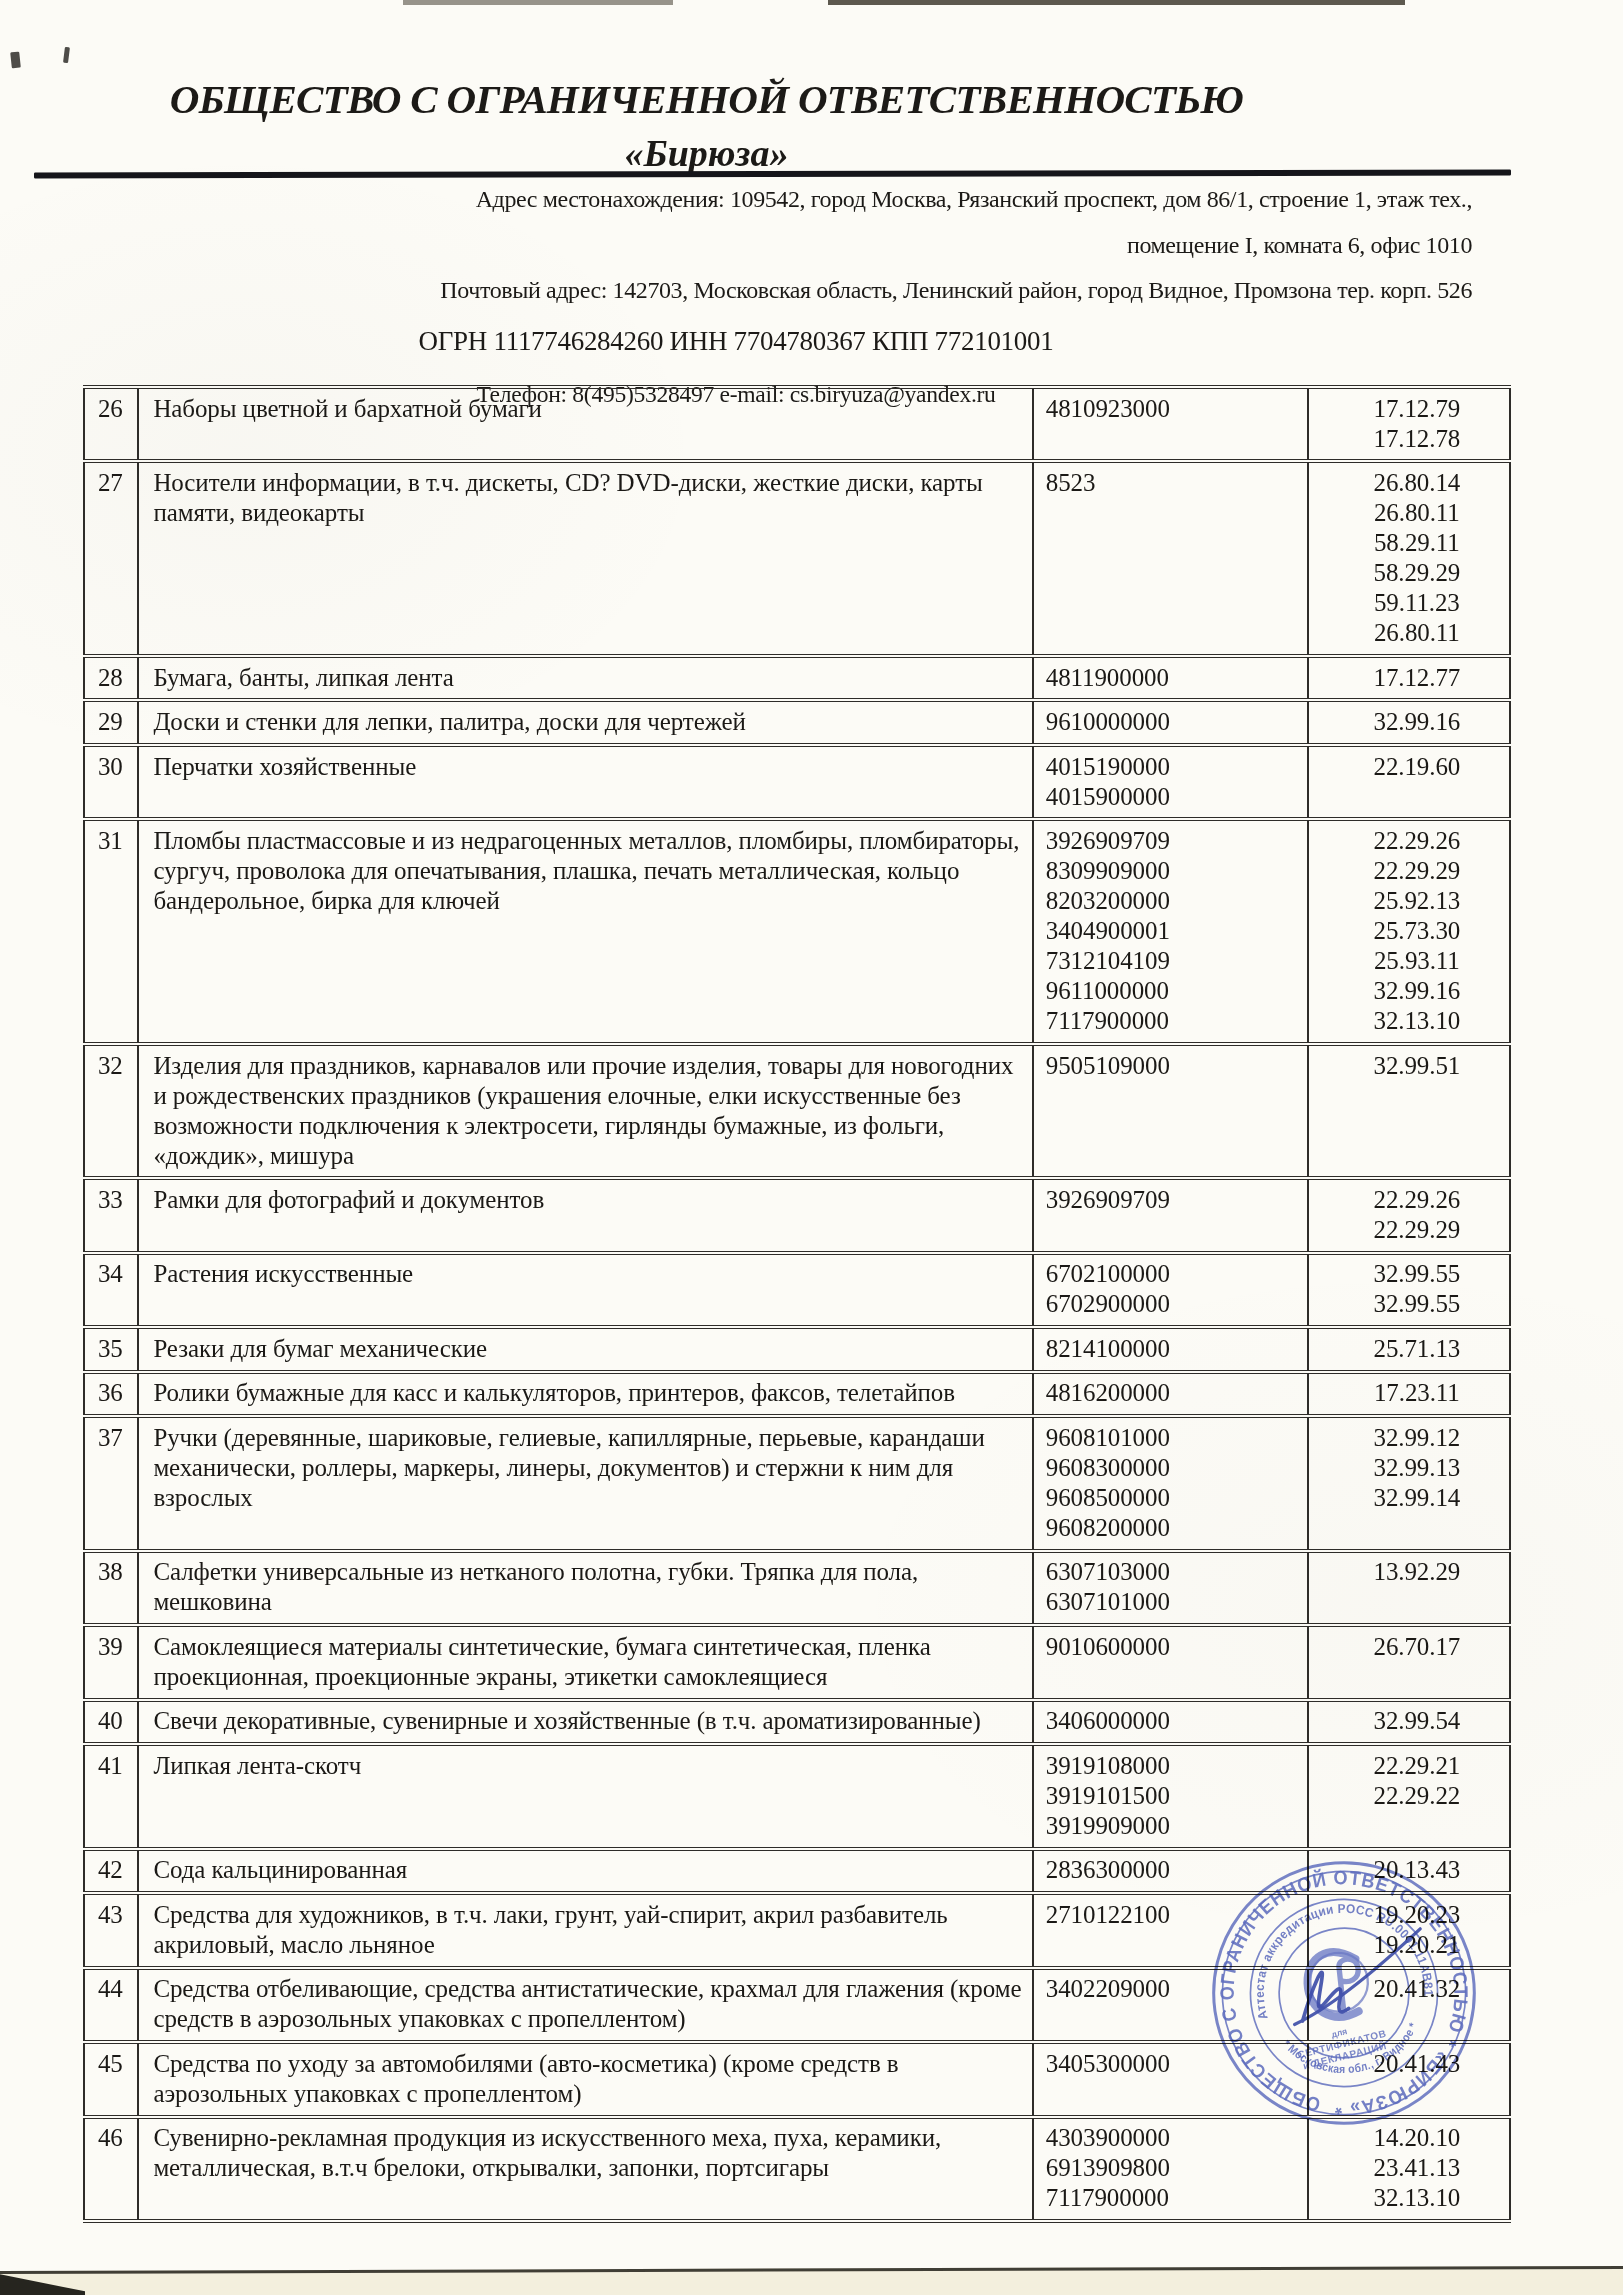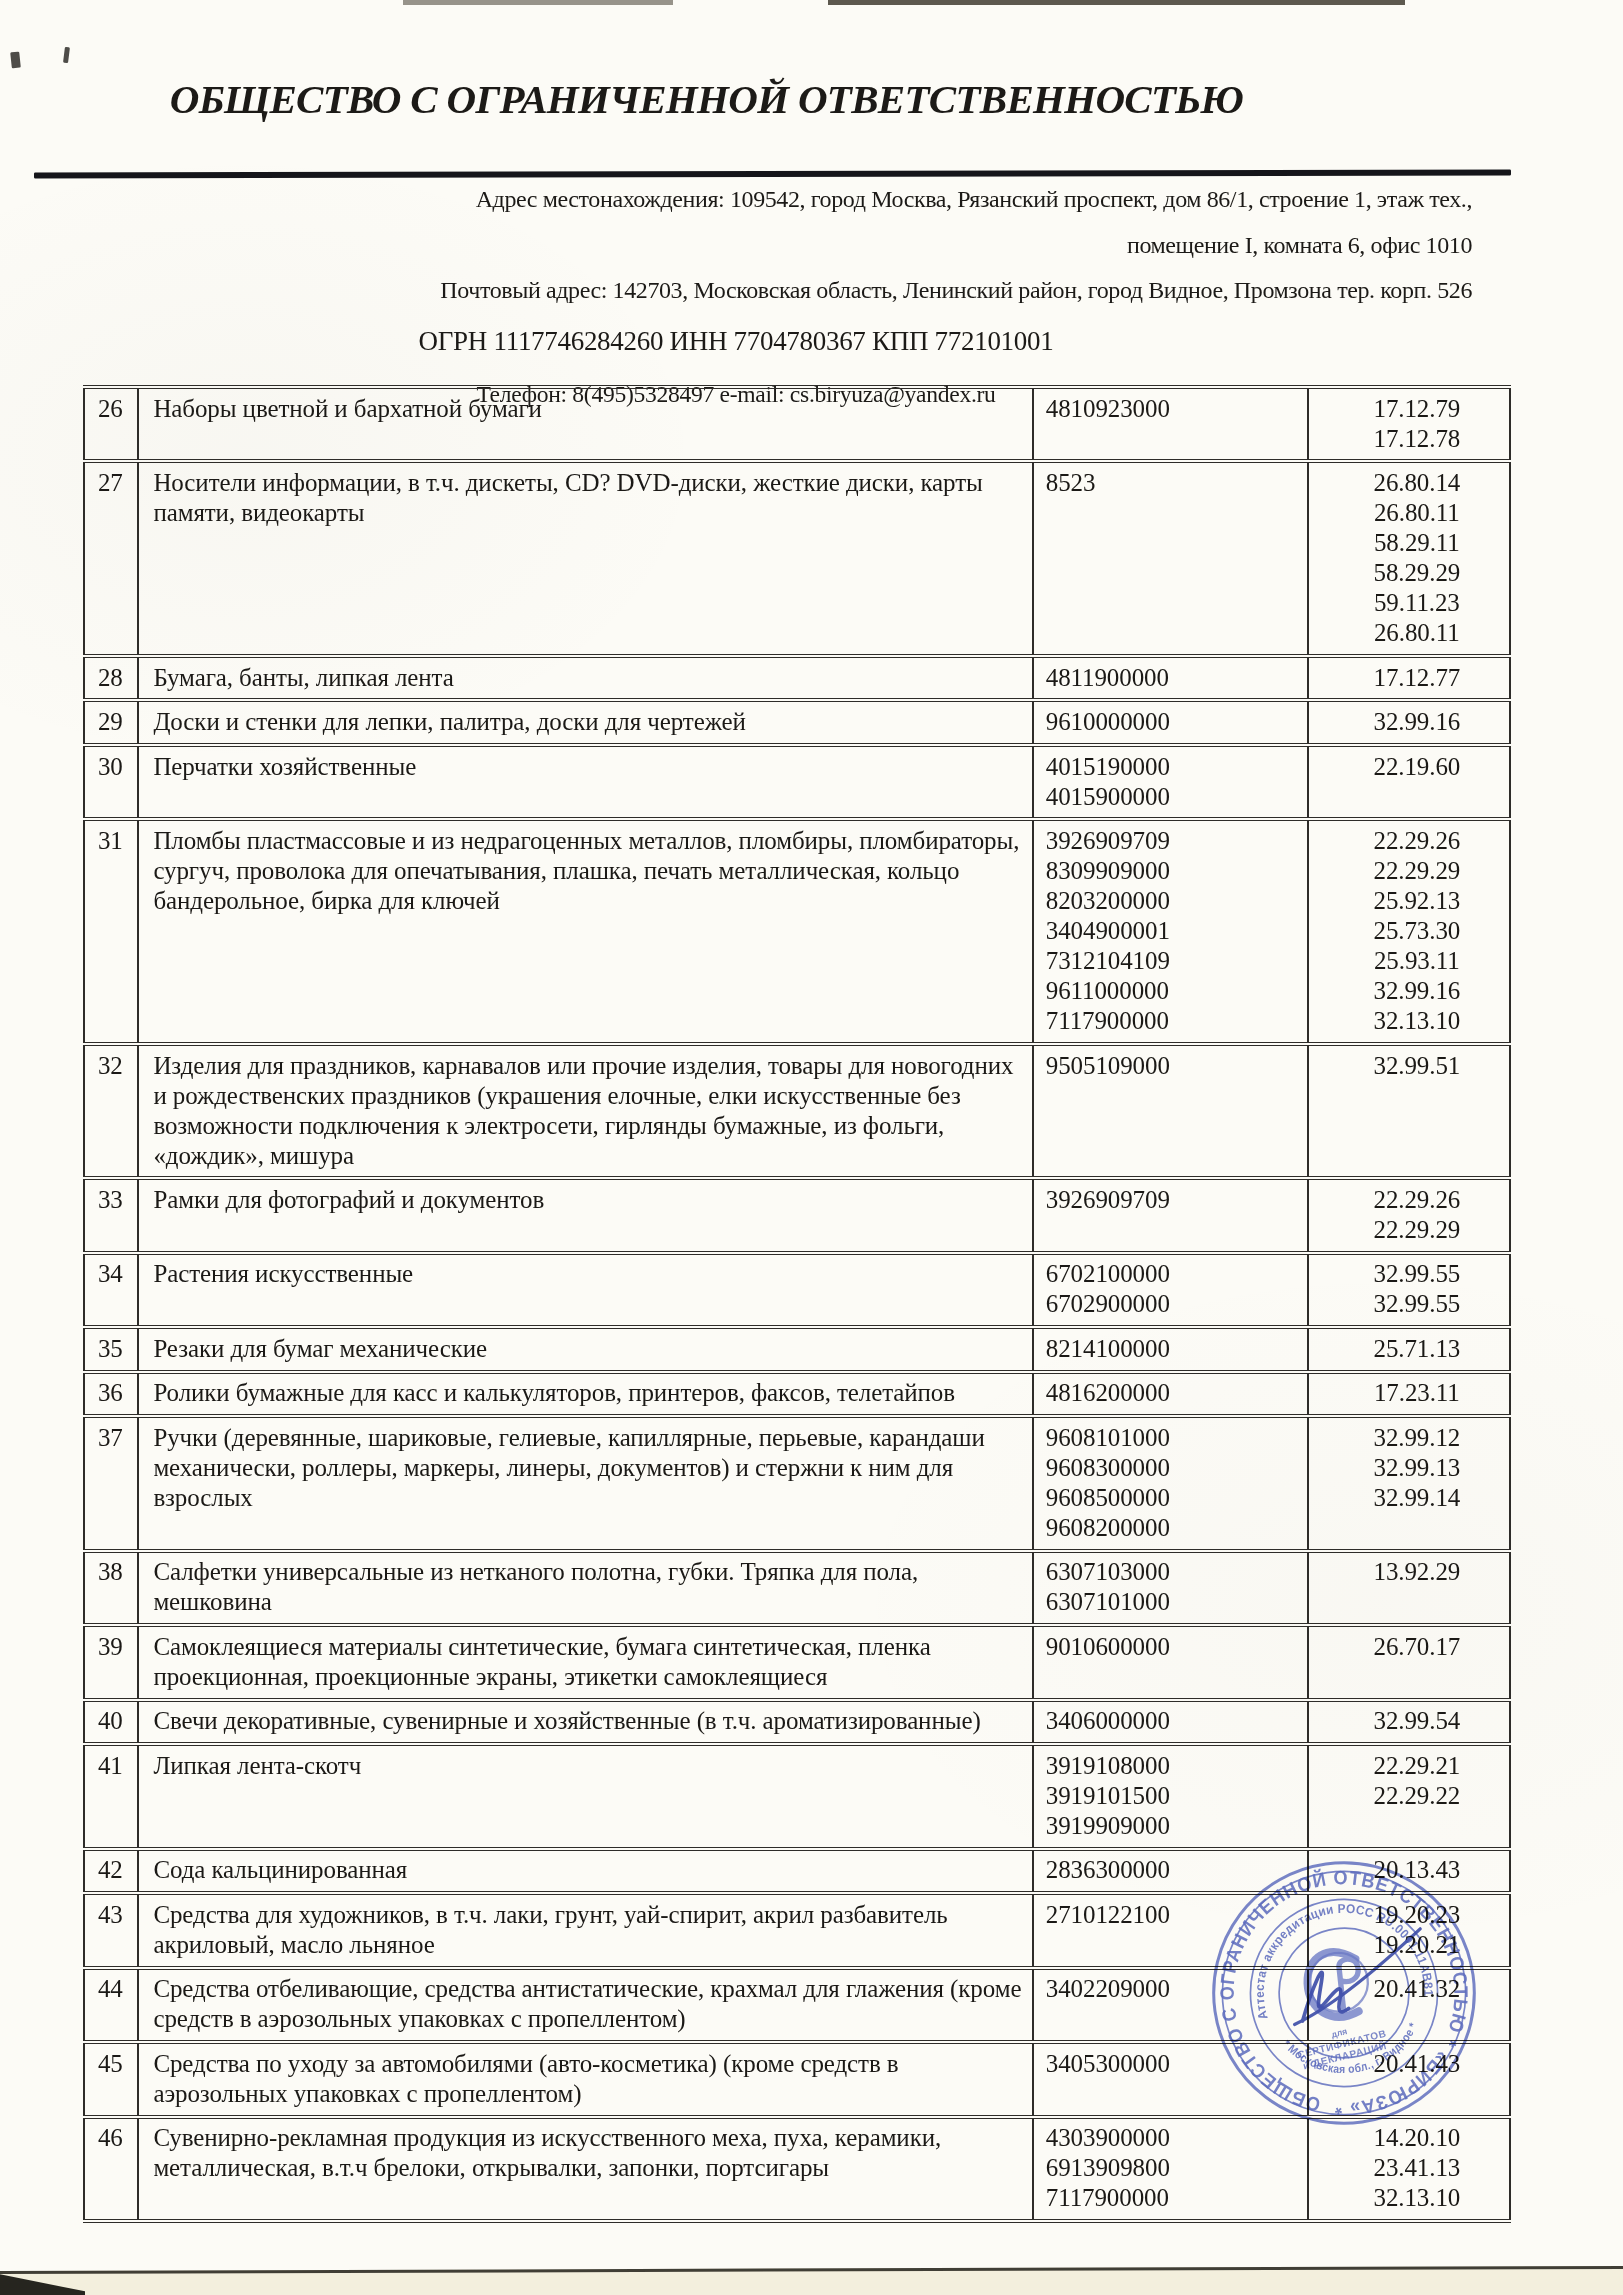--- a/index.html
+++ b/index.html
@@ -89,20 +89,21 @@
 
 <div class="page">
 
   <div class="strip s1"></div>
   <div class="strip s2"></div>
   <div class="speck k1"></div>
   <div class="speck k2"></div>
 
   <div class="title-wrap">
     <div class="title-company-type">ОБЩЕСТВО С ОГРАНИЧЕННОЙ ОТВЕТСТВЕННОСТЬЮ</div>
+    <div class="title-company-name">«Бирюза»</div>
   </div>
   <div class="head-rule"></div>
 
   <div class="addr a1">Адрес местонахождения: 109542, город Москва, Рязанский проспект, дом 86/1, строение 1, этаж тех.,</div>
   <div class="addr a2">помещение I, комната 6, офис 1010</div>
   <div class="addr a3">Почтовый адрес: 142703, Московская область, Ленинский район, город Видное, Промзона тер. корп. 526</div>
   <div class="reg">ОГРН 1117746284260 ИНН 7704780367 КПП 772101001</div>
   <div class="contact">Телефон: 8(495)5328497 e-mail: cs.biryuza@yandex.ru</div>
 
   <table class="products">

